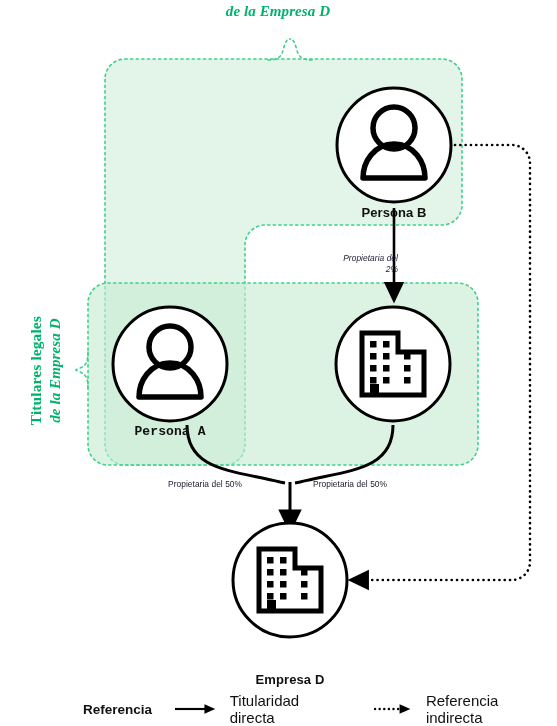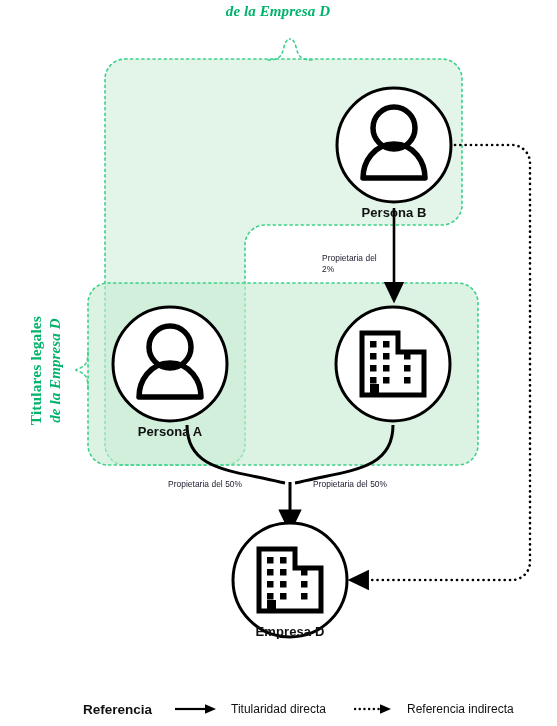--- a/index.html
+++ b/index.html
@@ -26,33 +26,33 @@
   }
 
   .node-label{
     position:absolute;text-align:center;font-weight:bold;font-size:13px;
     color:#111111;width:160px;letter-spacing:.1px;
   }
   .edge-label{
     position:absolute;font-size:8.4px;color:#1a1a2e;line-height:1.25;
     letter-spacing:.05px;
   }
-  #lbl-100{left:322px;top:253px;width:76px;text-align:left;}
+  #lbl-100{left:322px;top:253px;width:76px;text-align:right;font-style:italic;}
   #lbl-50-left{left:168px;top:479px;}
   #lbl-50-right{left:313px;top:479px;}
 
   #legend{
     position:absolute;left:0;top:692px;width:557px;height:34px;
     display:flex;align-items:center;
   }
   #legend .ref{
     font-weight:bold;font-size:13.5px;color:#111;margin-left:83px;
     font-family:"Liberation Sans","DejaVu Sans",sans-serif;
   }
-  #legend .item-txt{font-size:12px;color:#111;}
+  #legend .item-txt{font-size:15px;color:#111;}
   #legend .gap1{width:22px;}
   #legend .gap2{width:13px;}
   #legend .gap3{width:28px;}
   #legend .gap4{width:13px;}
   .lg-arrow{display:block;}
 </style>
 </head>
 <body>
 
 <div id="stage">
@@ -175,22 +175,22 @@
   <div class="grp-title" id="title-beneficiarios">
     <span class="sub">de la Empresa D</span>
   </div>
 
   <div class="grp-title" id="title-titulares">
     <span class="main">Titulares legales</span>
     <span class="sub">de la Empresa D</span>
   </div>
 
   <div class="node-label" style="left:314px;top:205px;">Persona B</div>
-  <div class="node-label" style="left:90px;top:424px;">Persona A</div>
-  <div class="node-label" style="left:210px;top:624px;">Empresa D</div>
+  <div class="node-label" style="left:90px;top:424px;font-family:Liberation Mono, monospace;">Persona A</div>
+  <div class="node-label" style="left:210px;top:672px;">Empresa D</div>
 
   <div class="edge-label" id="lbl-100">
     <span>Propietaria del</span><br>
     <span>2%</span>
   </div>
   <div class="edge-label" id="lbl-50-left">Propietaria del 50%</div>
   <div class="edge-label" id="lbl-50-right">Propietaria del 50%</div>
 
   <div id="legend">
     <span class="ref">Referencia</span>

